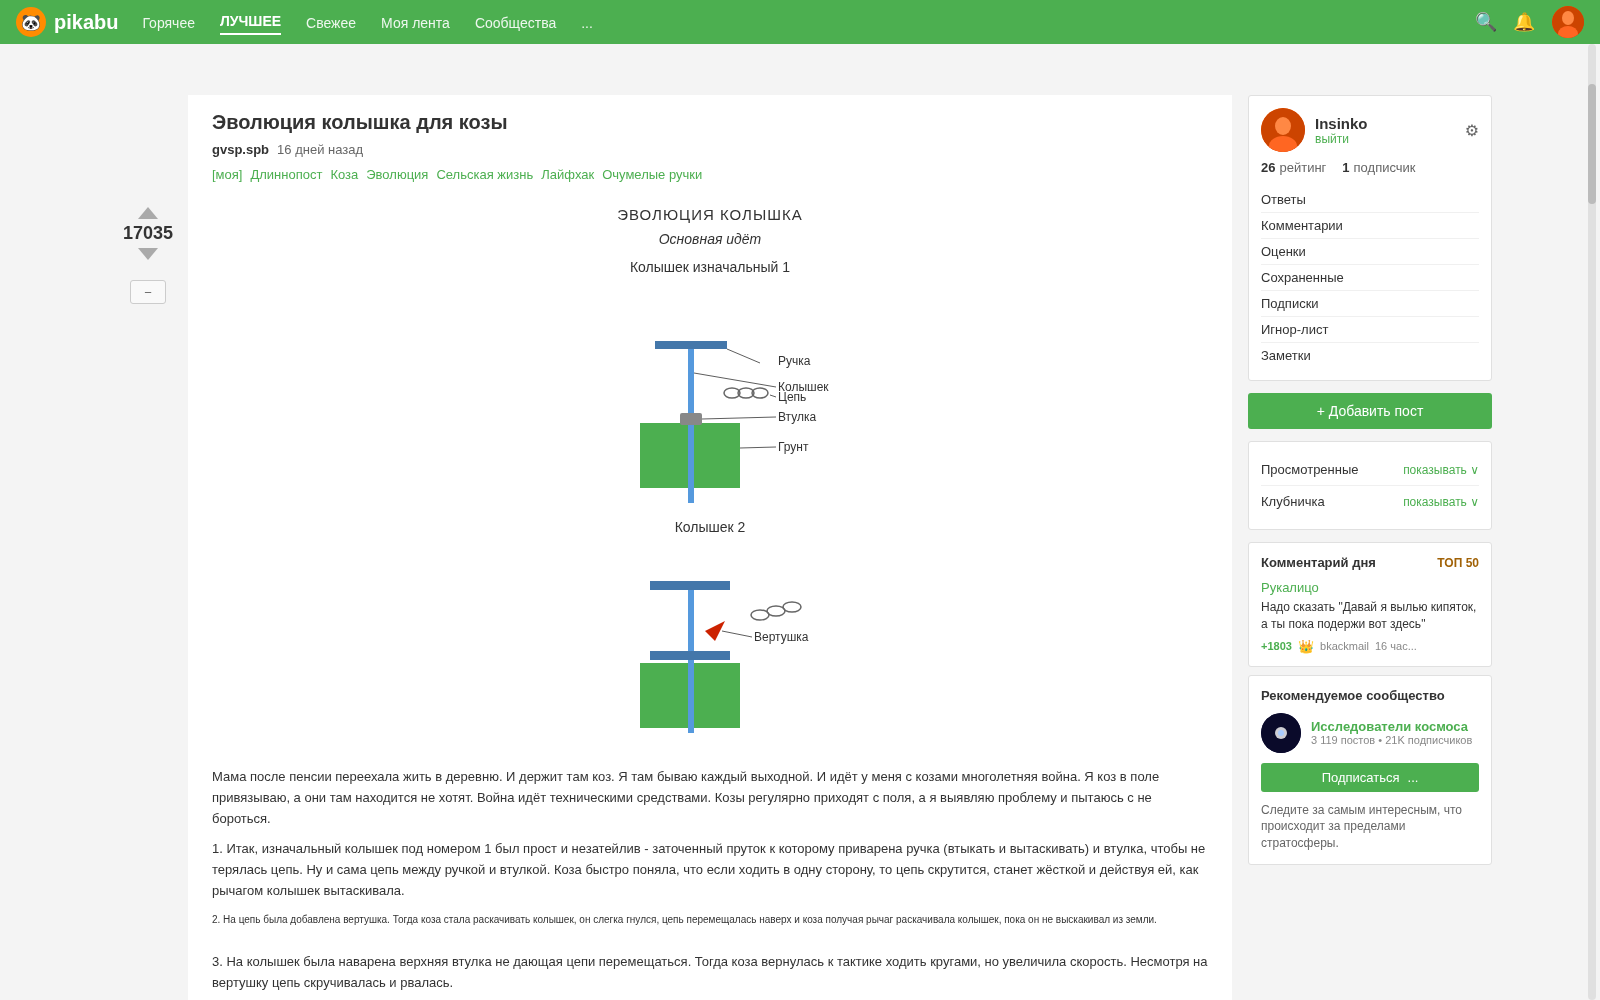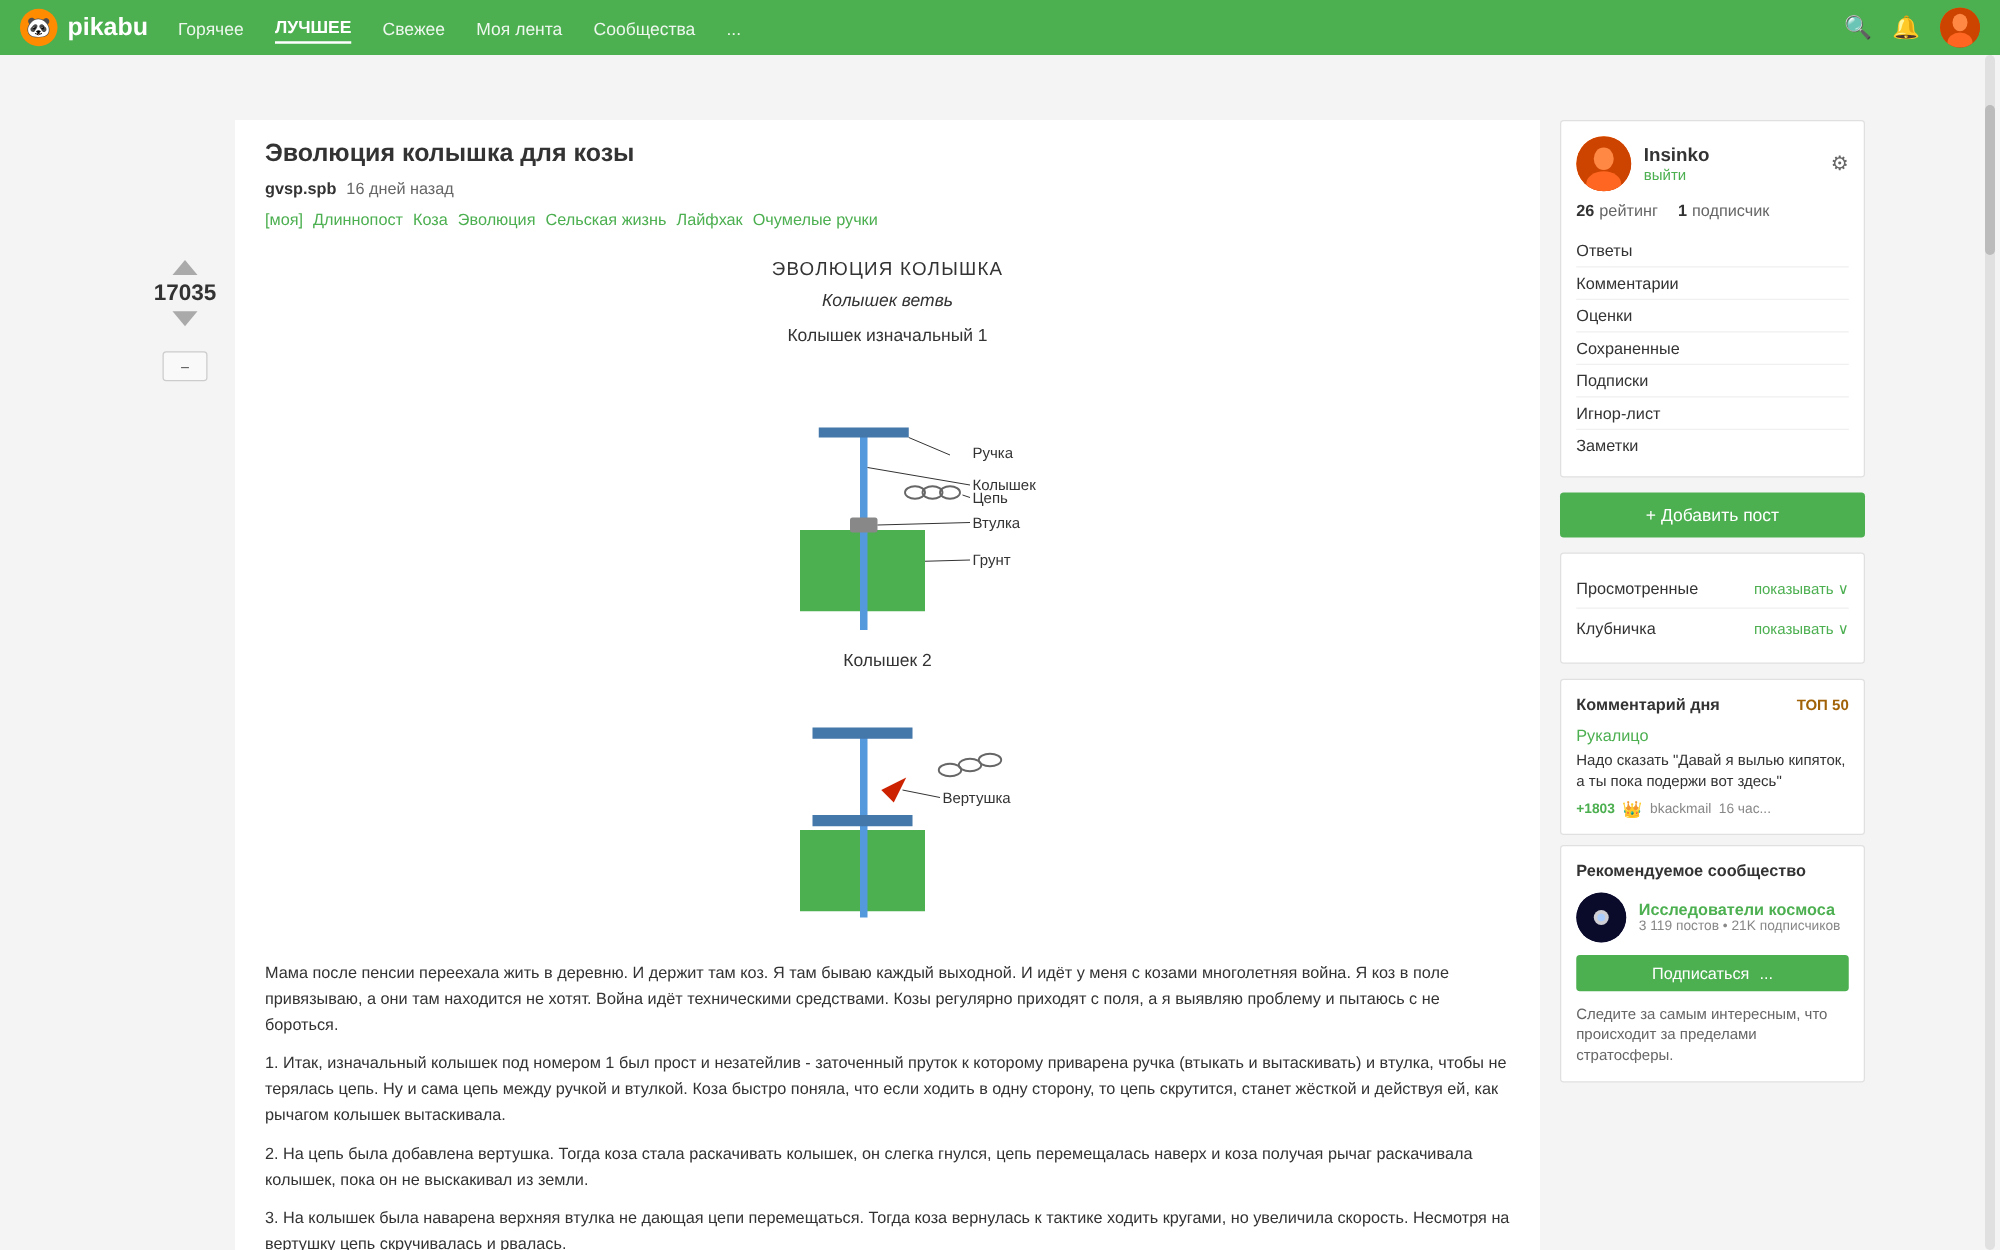--- a/index.html
+++ b/index.html
@@ -431,23 +431,23 @@
       position: absolute;
       top: 40px;
     }
 
     .post-text {
       font-size: 13px;
       line-height: 1.6;
       margin-bottom: 10px;
     }
     .post-text-bold {
-      font-size: 13px;
+      font-size: 10px;
       line-height: 1.6;
-      margin-bottom: 10px;
+      margin-bottom: 24px;
     }
   </style>
 </head>
 <body>
 
 <header class="header">
   <div class="header-logo">
     <div class="logo-icon">🐼</div>
     <span>pikabu</span>
   </div>
@@ -500,21 +500,21 @@
       <a class="tag">Длиннопост</a>
       <a class="tag">Коза</a>
       <a class="tag">Эволюция</a>
       <a class="tag">Сельская жизнь</a>
       <a class="tag">Лайфхак</a>
       <a class="tag">Очумелые ручки</a>
     </div>
 
     <div class="diagram-container">
       <div class="diagram-title">ЭВОЛЮЦИЯ КОЛЫШКА</div>
-      <div class="branch-title">Колышек ветвь</div>
+      <div class="branch-title">Основная идёт</div>
       <div class="kolushek-label">Колышек изначальный 1</div>
 
       <div class="diagram-svg-wrap">
         <svg width="300" height="220">
 
           <rect x="80" y="140" width="100" height="65" fill="#4caf50"></rect>
 
           <rect x="128" y="60" width="6" height="165" fill="#5599dd"></rect>
 
           <rect x="95" y="58" width="72" height="8" fill="#4477aa"></rect>

